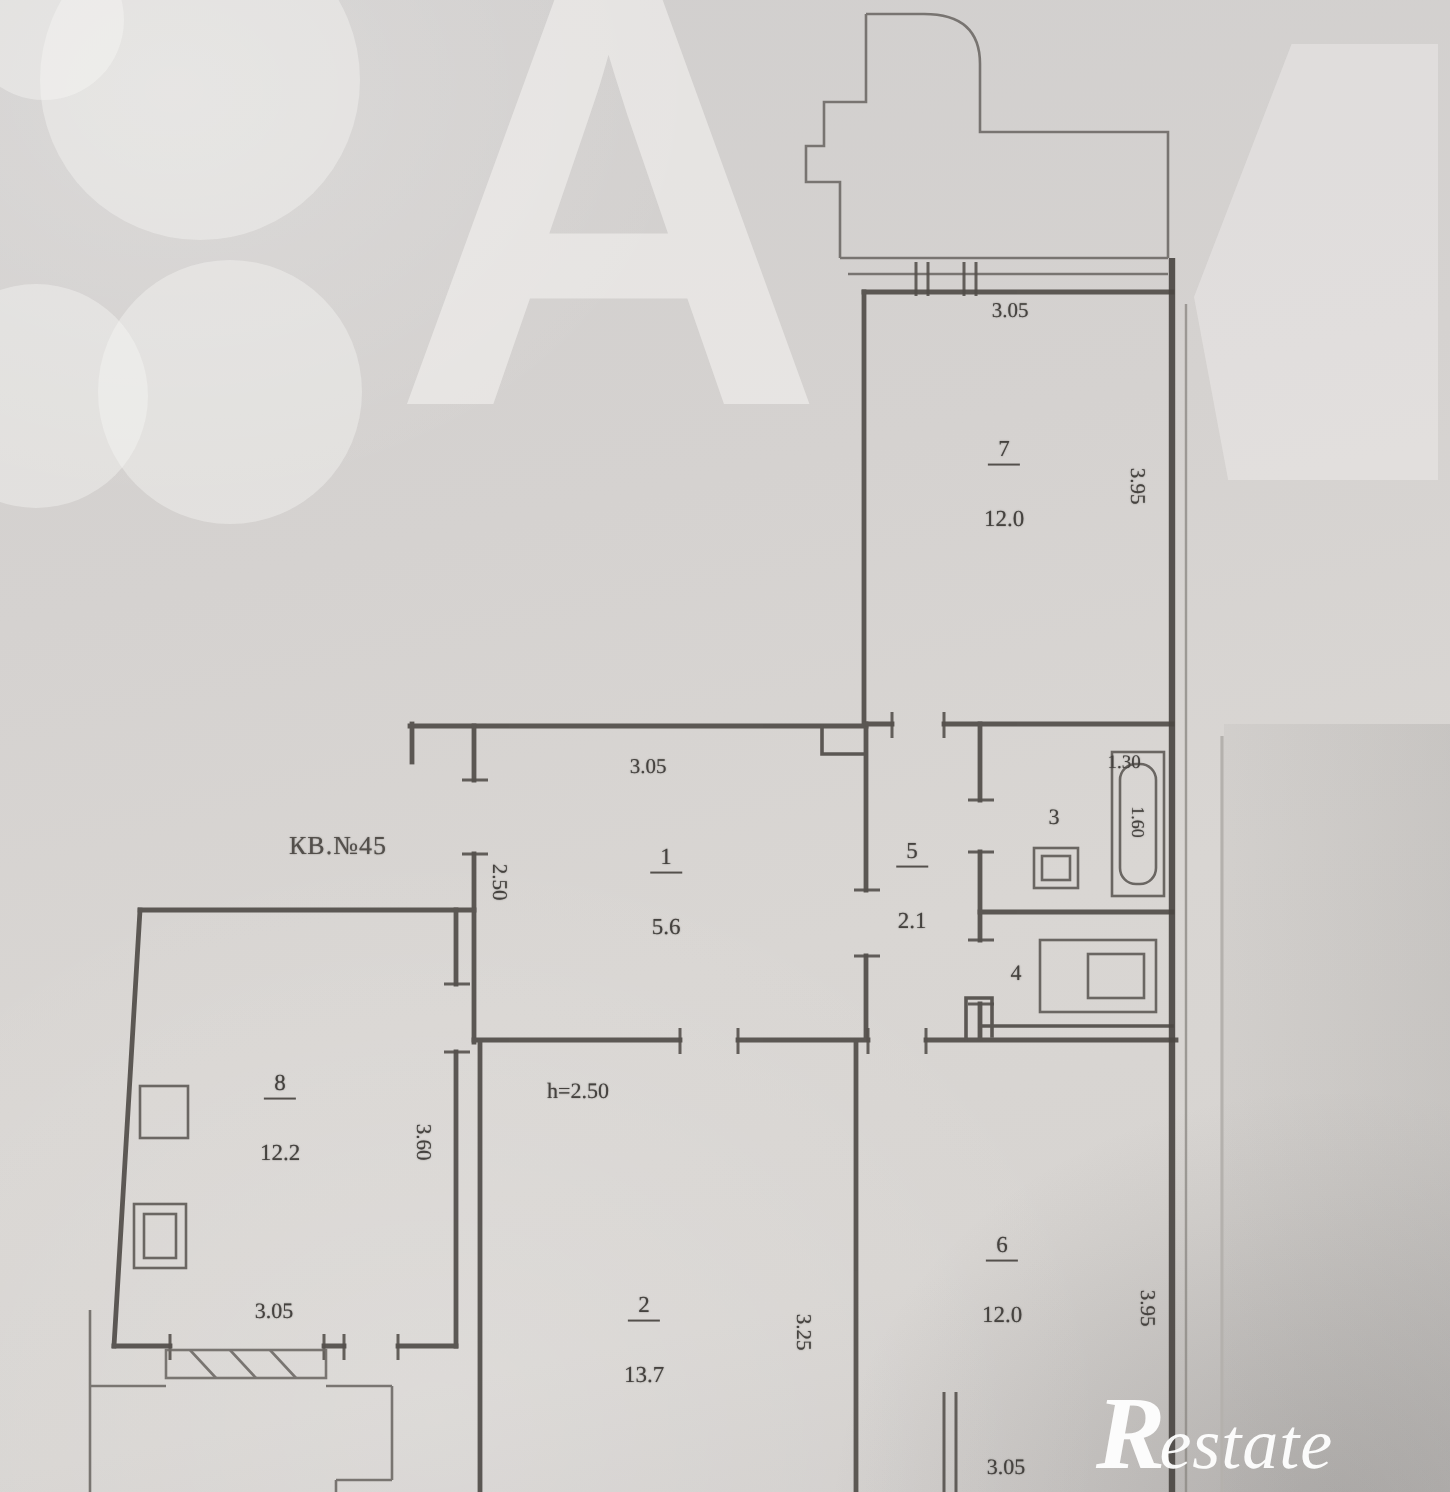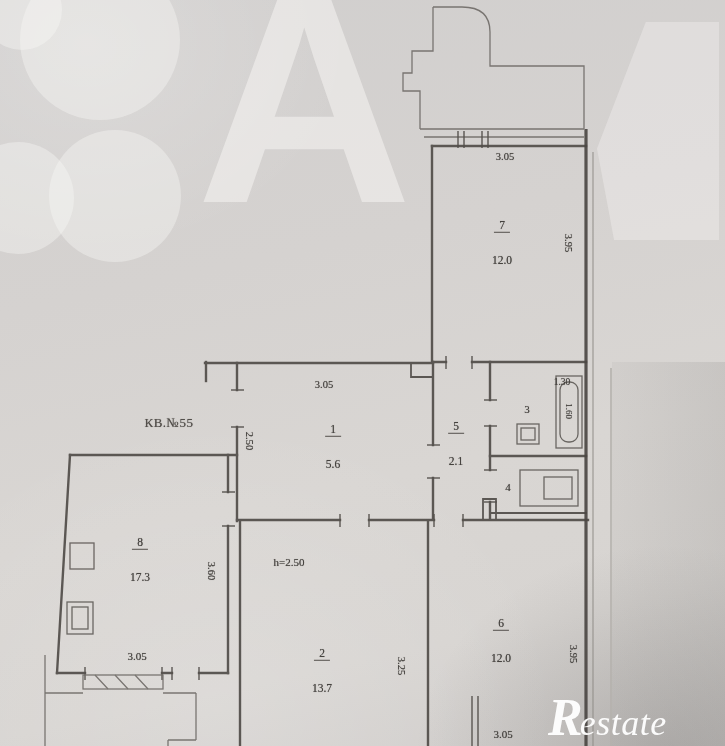--- a/index.html
+++ b/index.html
@@ -43,21 +43,21 @@
   .lab{position:absolute;transform:translate(-50%,-50%);white-space:nowrap;
        text-shadow:0 0 0.7px rgba(72,69,66,0.75);}
   .rlabel{position:absolute;transform:translate(-50%,-50%);display:flex;
           flex-direction:column;align-items:center;font-size:11.5px;line-height:1.15;
           text-shadow:0 0 0.7px rgba(72,69,66,0.75);}
   .rlabel .num{border-bottom:1px solid #54504c;padding:0 5px;}
   .rlabel .area{padding-top:1px;margin-top:20px;}
   .dim{font-size:10.5px;}
   .dim.rot{transform:translate(-50%,-50%) rotate(90deg);}
   .unit-label{font-size:13px;letter-spacing:0.5px;color:#534f4b;}
-  .note{font-size:11px;margin-top:16px;}
+  .note{font-size:11px;}
   
   .logo{position:absolute;left:548px;top:692px;width:177px;height:54px;
         color:rgba(255,255,255,0.95);font-family:"Liberation Serif", serif;
         font-style:italic;display:flex;align-items:baseline;user-select:none;}
   .logo .r{font-size:52px;line-height:1;font-weight:bold;}
   .logo .rest{font-size:36px;line-height:1;letter-spacing:0.5px;margin-left:-3px;}
 </style>
 </head>
 <body>
 
@@ -165,21 +165,21 @@
       <path d="M45,655 V746"></path>
       <path d="M45,693 H83 M163,693 H196"></path>
       <path d="M196,693 V740 M168,740 H196 M168,740 V746"></path>
     </g>
 
     <g class="ticks">
       <path d="M472,696 V746 M478,696 V746"></path>
     </g>
   </svg>
 
-  <div class="lab unit-label" style="left:169px;top:423px;">КВ.№55</div>
+  <div class="lab unit-label" style="left:169px;top:423px;">КВ.№45</div>
 
   <div class="rlabel" style="left:502px;top:243px;">
     <span class="num">7</span>
     <span class="area">12.0</span>
   </div>
   <div class="lab dim" style="left:505px;top:156px;">3.05</div>
   <div class="lab dim rot" style="left:568px;top:243px;">3.95</div>
 
   <div class="rlabel" style="left:333px;top:447px;">
     <span class="num">1</span>
@@ -194,21 +194,21 @@
   </div>
 
   <div class="lab" style="left:527px;top:409px;font-size:11px;">3</div>
   <div class="lab dim" style="left:533px;top:382px;font-size:9.5px;margin-left:29px;">1.30</div>
   <div class="lab dim rot" style="left:569px;top:411px;font-size:9px;">1.60</div>
 
   <div class="lab" style="left:508px;top:487px;font-size:11px;">4</div>
 
   <div class="rlabel" style="left:140px;top:560px;">
     <span class="num">8</span>
-    <span class="area">17.3</span>
+    <span class="area">12.2</span>
   </div>
   <div class="lab dim rot" style="left:211px;top:571px;">3.60</div>
   <div class="lab dim" style="left:137px;top:656px;font-size:11px;">3.05</div>
 
   <div class="lab note" style="left:289px;top:546px;">h=2.50</div>
   <div class="rlabel" style="left:322px;top:671px;">
     <span class="num">2</span>
     <span class="area">13.7</span>
   </div>
   <div class="lab dim rot" style="left:401px;top:666px;">3.25</div>

